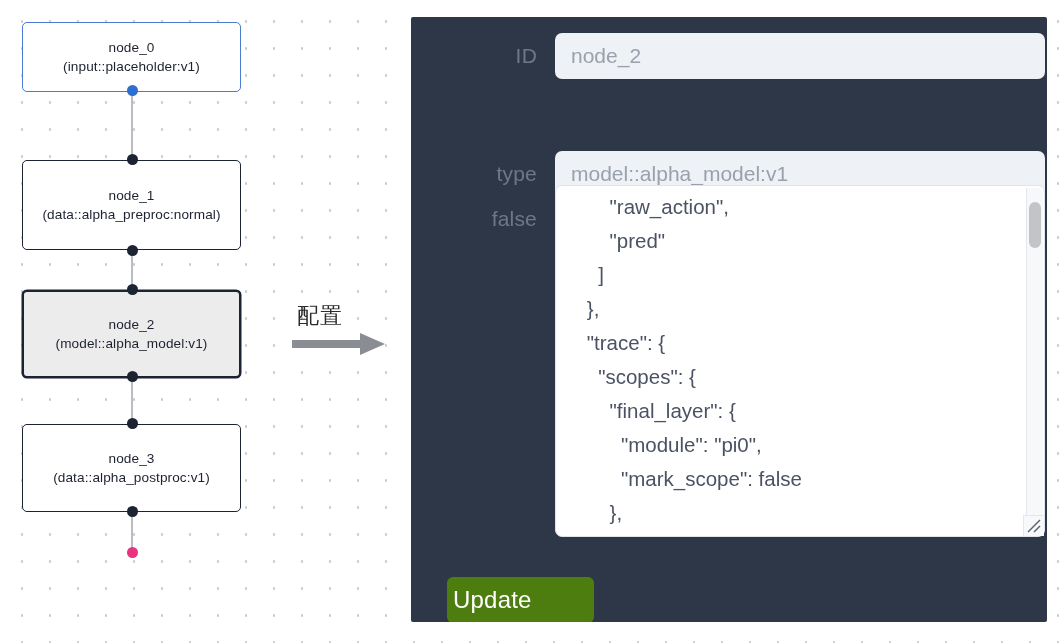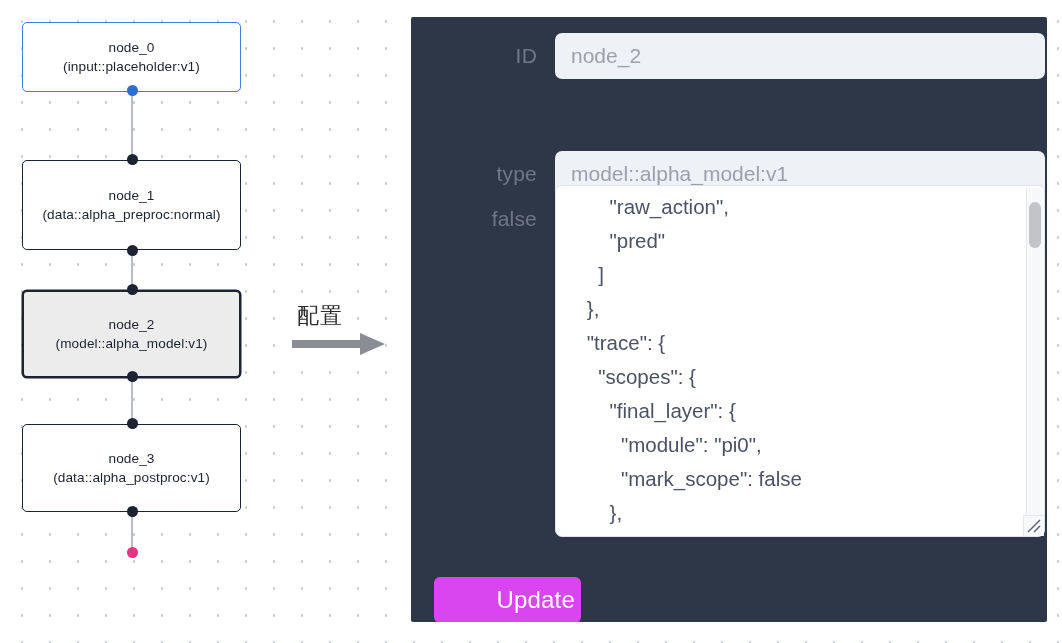--- a/index.html
+++ b/index.html
@@ -184,33 +184,33 @@
     position: absolute;
     right: 1px; bottom: 1px;
     width: 20px; height: 20px;
     background: #f7f8fa;
     border-top: 1px solid #e4e7ed;
     border-left: 1px solid #e4e7ed;
   }
 
   .update-button {
     position: absolute;
-    left: 23px;
+    left: 36px;
     top: 560px;
     width: 147px;
     height: 46px;
-    background: #d946ef;
+    background: #4d7c0f;
     border: none;
     border-radius: 6px;
     color: #ffffff;
     font-size: 24px;
     font-family: "Liberation Sans", sans-serif;
     letter-spacing: 0.2px;
     cursor: pointer;
-    text-align: right;
+    text-align: left;
   }
 </style>
 </head>
 <body>
 
 <div id="app">
 
   <div class="canvas-dots"></div>
 
   <div class="graph">

